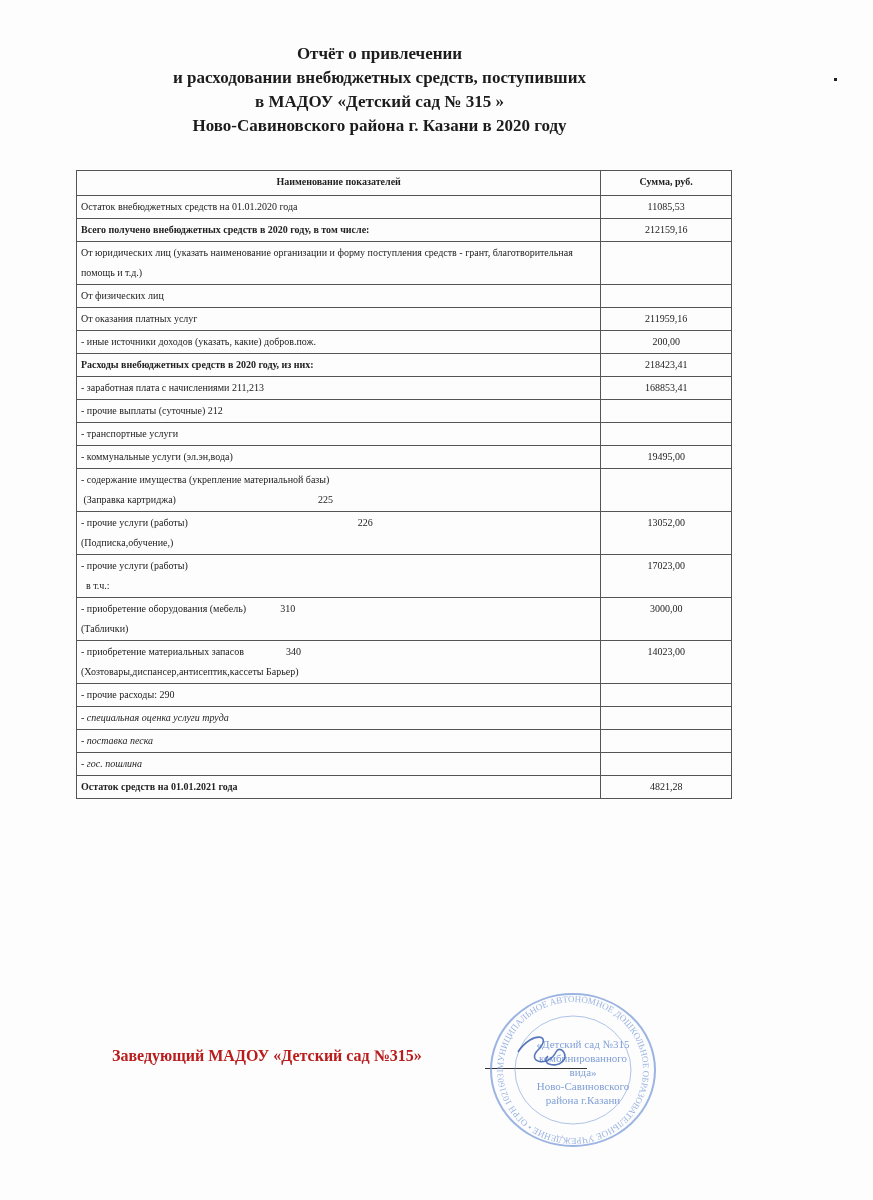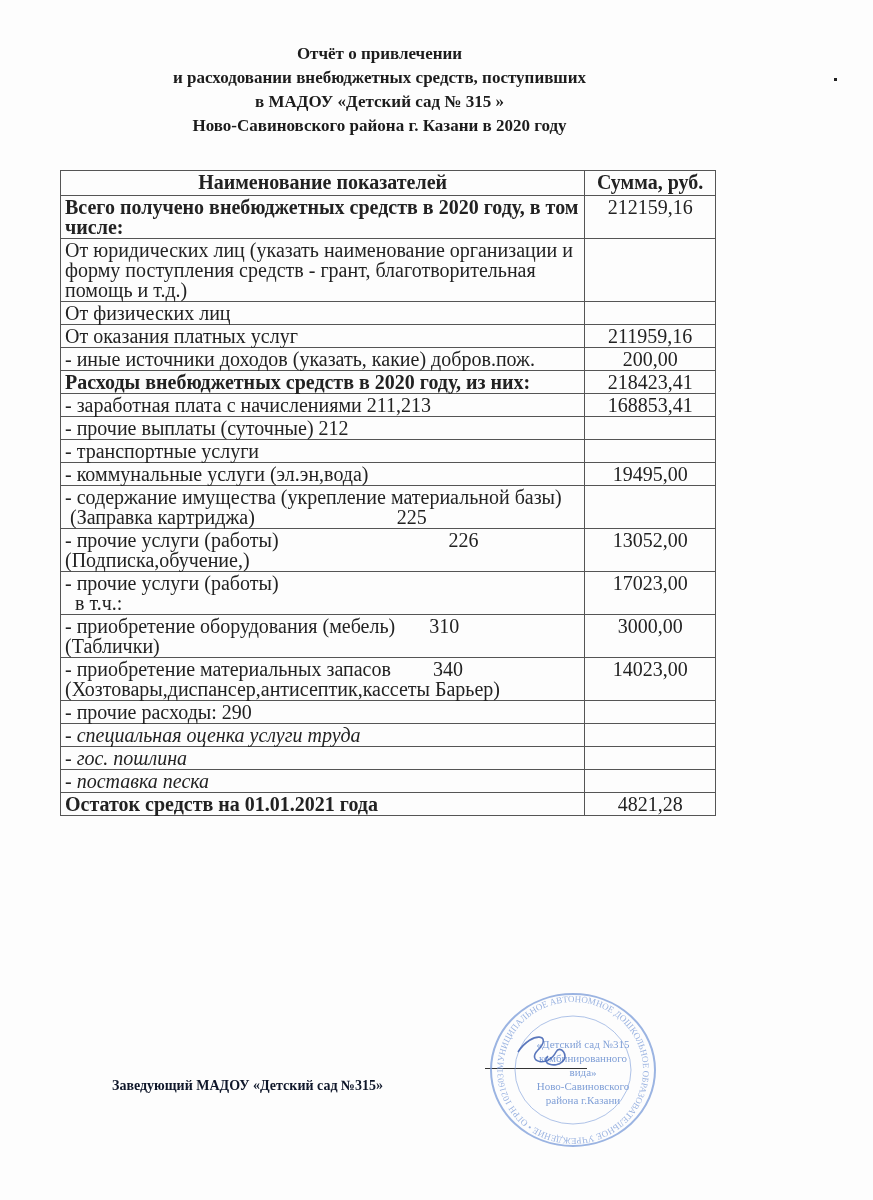--- a/index.html
+++ b/index.html
@@ -9,56 +9,60 @@
       font-family: "Liberation Serif", "DejaVu Serif", serif;
     }
     .title {
       position: absolute; left: 0; top: 42px; width: 759px;
       text-align: center; font-weight: bold; font-size: 17px; line-height: 24px;
       color: #1c1c1c;
     }
     .title div { white-space: nowrap; }
     .speck { position: absolute; left: 834px; top: 78px; width: 3px; height: 3px; background: #222; }
     table.report {
-      position: absolute; left: 60px; top: 170px;
+      position: absolute; left: 76px; top: 170px;
       width: 656px; border-collapse: collapse;
-      font-size: 20px; line-height: 20px; color: #222;
+      font-size: 10px; line-height: 20px; color: #222;
     }
     table.report td, table.report th {
       border: 1px solid #555; padding: 1px 4px 1px 4px; vertical-align: top;
     }
     table.report th { font-weight: bold; text-align: center; height: 22px; }
     td.name { width: 516px; }
     td.sum { width: 122px; text-align: center; }
     tr.bold td.name { font-weight: bold; }
     tr.italic td.name { font-style: italic; }
     .code { display: inline-block; text-align: right; }
     .signature {
       position: absolute; left: 112px; top: 1047px;
-      font-weight: bold; font-size: 14px; white-space: nowrap; color: #0f172a; margin-top: 31px;
+      font-weight: bold; font-size: 16px; white-space: nowrap; color: #b91c1c;
     }
     .sign-line { position: absolute; left: 485px; top: 1068px; width: 102px; height: 1px; background: #333; }
     .stamp { position: absolute; left: 478px; top: 990px; width: 190px; height: 160px; }
   </style>
 </head>
 <body>
 
 <div class="title">
   <div>Отчёт о привлечении</div>
   <div>и расходовании внебюджетных средств, поступивших</div>
   <div>в МАДОУ «Детский сад № 315 »</div>
   <div>Ново-Савиновского района г. Казани в 2020 году</div>
 </div>
 <div class="speck"></div>
 
 <table class="report">
   <tbody>
       <tr>
     <th>Наименование показателей</th>
     <th>Сумма, руб.</th>
+  </tr>
+  <tr>
+    <td class="name">Остаток внебюджетных средств на 01.01.2020 года</td>
+    <td class="sum">11085,53</td>
   </tr>
   <tr class="bold">
     <td class="name">Всего получено внебюджетных средств в 2020 году, в том числе:</td>
     <td class="sum">212159,16</td>
   </tr>
   <tr>
     <td class="name">От юридических лиц (указать наименование организации и форму поступления средств -  грант, благотворительная помощь и т.д.)</td>
     <td class="sum"></td>
   </tr>
   <tr>
@@ -130,25 +134,25 @@
   </tr>
   <tr>
     <td class="name">- прочие расходы: 290</td>
     <td class="sum"></td>
   </tr>
   <tr class="italic">
     <td class="name">- специальная оценка услуги труда</td>
     <td class="sum"></td>
   </tr>
   <tr class="italic">
-    <td class="name">- гос. пошлина</td>
+    <td class="name">- поставка песка</td>
     <td class="sum"></td>
   </tr>
   <tr class="italic">
-    <td class="name">- поставка песка</td>
+    <td class="name">- гос. пошлина</td>
     <td class="sum"></td>
   </tr>
   <tr class="bold">
     <td class="name">Остаток средств на 01.01.2021 года</td>
     <td class="sum">4821,28</td>
   </tr>
 </tbody>
   </table>
 
 <div class="signature">Заведующий МАДОУ «Детский сад №315»</div>

